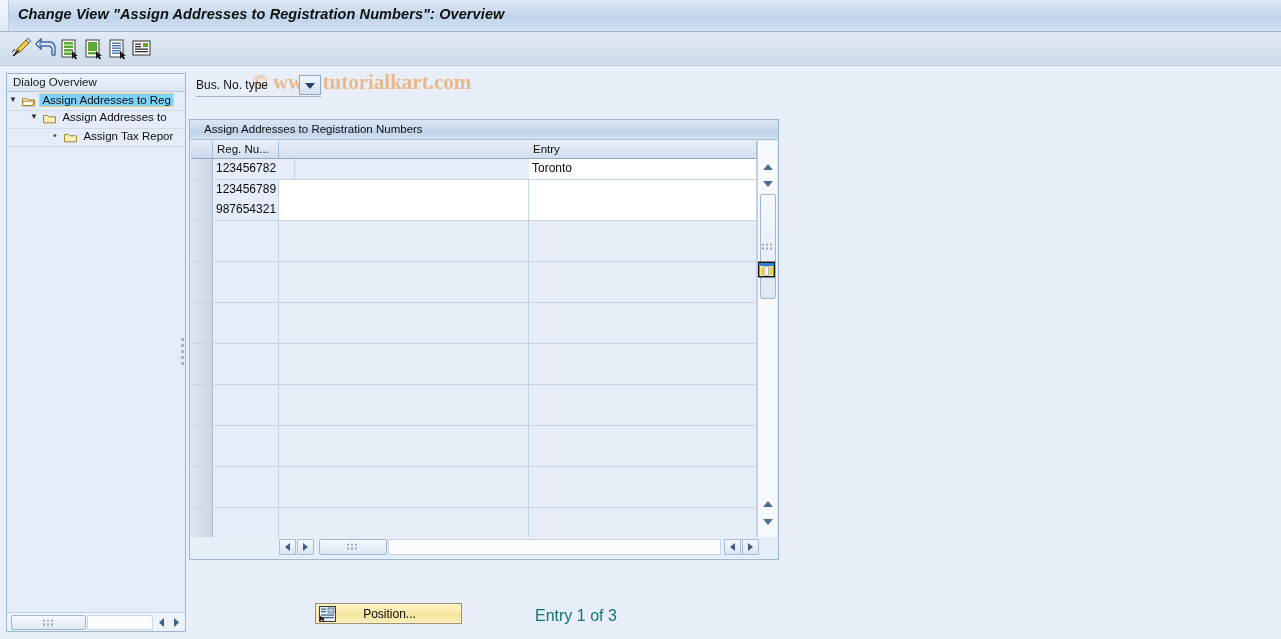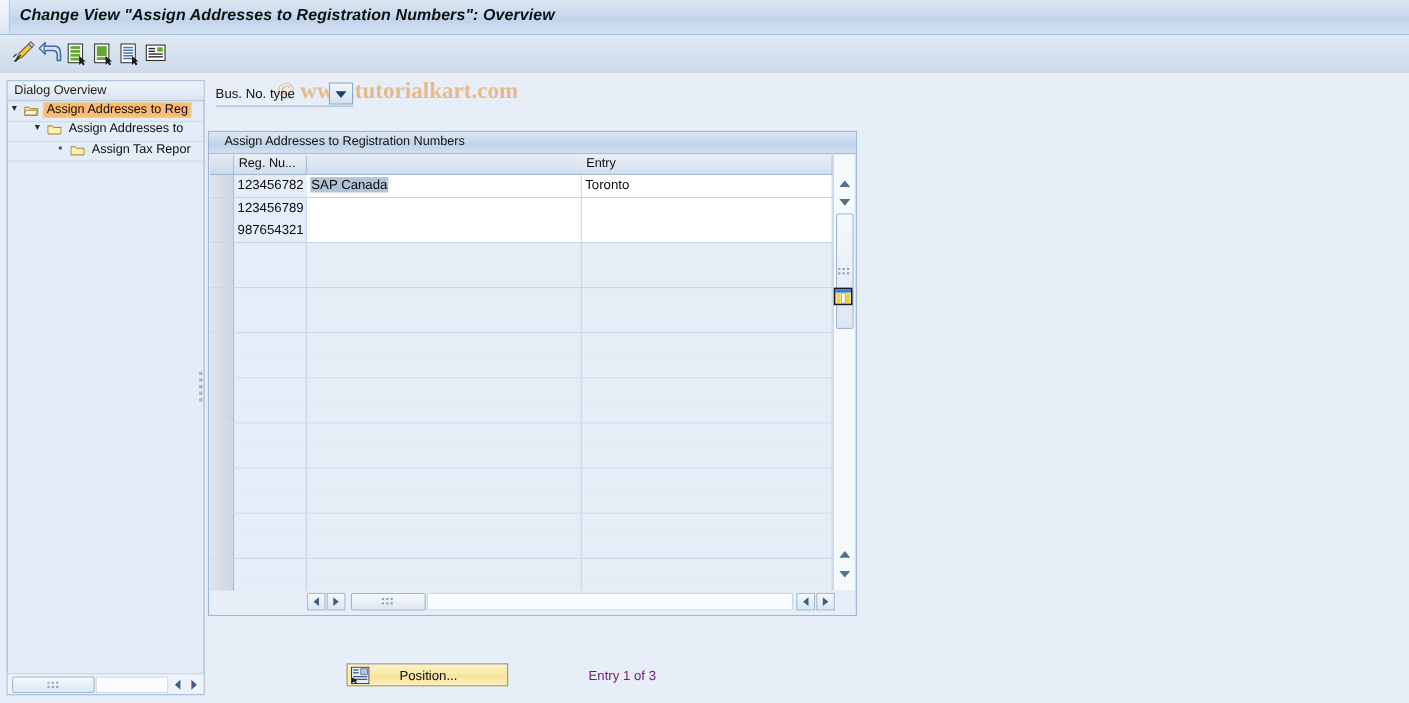--- a/index.html
+++ b/index.html
@@ -103,21 +103,21 @@
     left: 0;
     width: 178px; height: 18px;
     box-sizing: border-box;
     font-size: 11.5px;
     color: #0e0e0e;
     white-space: nowrap;
     overflow: hidden;
     border-bottom: 1px solid #cfdcec;
   }
   .tree-row.sel .tlabel {
-    background: #fdba74;
+    background: #7dd3fc;
     border: 1px solid #e5d48a;
     padding: 0 2px;
     margin-left: -2px;
   }
   .tw-arrow {
     display: inline-block;
     width: 12px;
     text-align: center;
     color: #2a2a2a;
     font-size: 8px;
@@ -323,22 +323,22 @@
   #position-btn .lbl {
     position: absolute;
     left: 0; top: 3px; width: 147px;
     text-align: center;
     font-size: 12px;
     color: #0d0d0d;
   }
   #entry-text {
     position: absolute;
     left: 535px; top: 607px;
-    font-size: 12px;
-    color: #701a75;
+    font-size: 16px;
+    color: #0f766e;
     white-space: nowrap;
   }
 </style>
 </head>
 <body>
 
 <div id="titlebar">
   <div class="accentbar"></div>
   <div id="title-text">Change View "Assign Addresses to Registration Numbers": Overview</div>
 </div>
@@ -494,21 +494,20 @@
     <div class="hdr-row">
       <div class="hcell selbox" style="left:0;width:22px;"></div>
       <div class="hcell" style="left:22px;width:66px;">Reg. Nu...</div>
       <div class="hcell" style="left:338px;width:228px;">Entry</div>
     </div>
 
     <div id="rows">
         <div class="grow" style="top: 18px;">
           <div class="gc rowsel" style="left: 0px; width: 22px;"></div>
           <div class="gc key" style="left: 22px; width: 82px;">123456782</div>
-          <div class="gc filled" style="left: 88px; width: 250px;"><span class="cellsel">SAP Canada</span></div>
           <div class="gc filled" style="left: 338px; width: 228px;">Toronto</div>
         </div>
         <div class="grow" style="top: 38.5px;">
           <div class="gc rowsel" style="left: 0px; width: 22px;"></div>
           <div class="gc key" style="left: 22px; width: 66px;">123456789</div>
           <div class="gc filled" style="left: 88px; width: 250px;"></div>
           <div class="gc filled" style="left: 338px; width: 228px;"></div>
         </div>
         <div class="grow" style="top: 59px;">
           <div class="gc rowsel" style="left: 0px; width: 22px;"></div>

